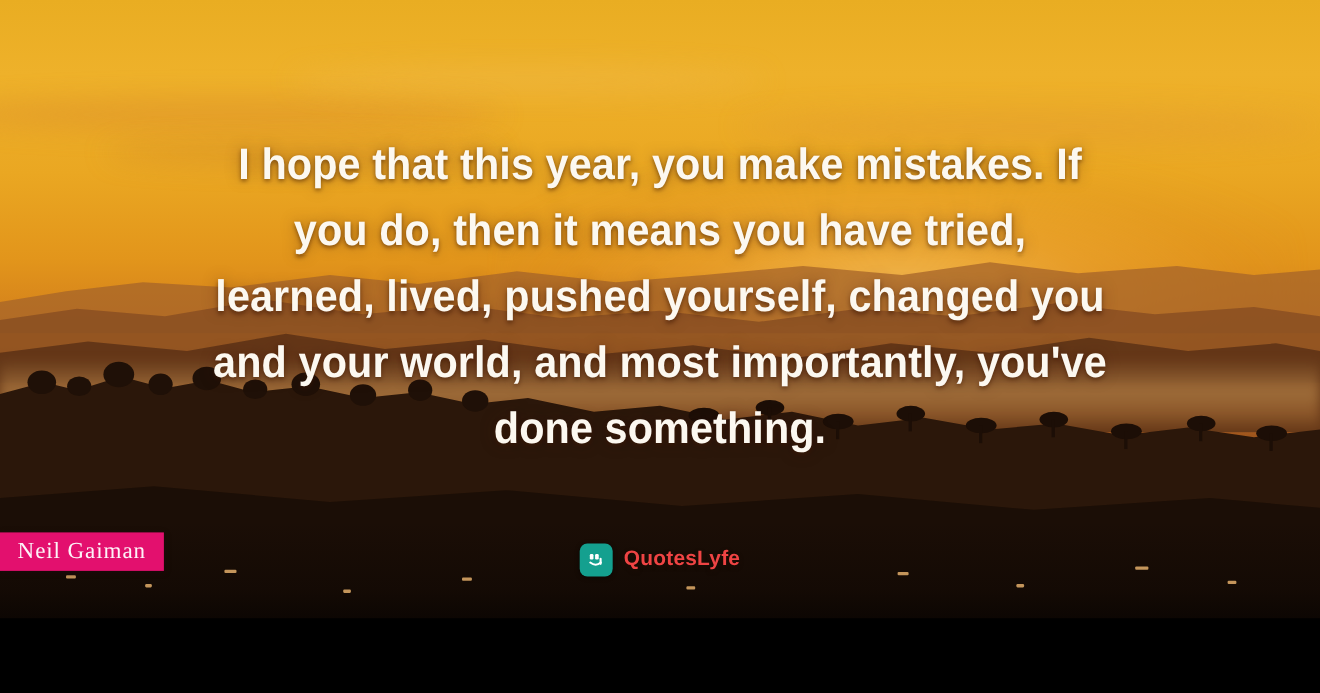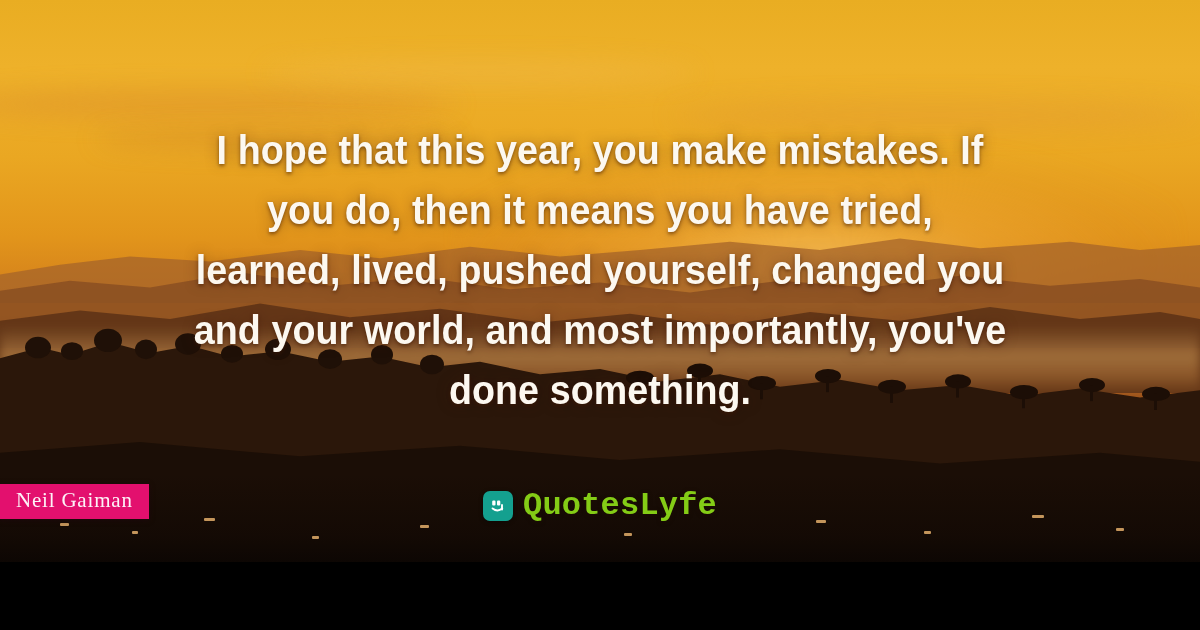--- a/index.html
+++ b/index.html
@@ -160,24 +160,24 @@
     width:30px; height:30px;
     border-radius:7px;
     background:#14a08f;
     display:flex;
     align-items:center;
     justify-content:center;
     box-shadow:0 1px 4px rgba(0,0,0,0.4);
   }
 
   .brand-name {
-    font-family:Liberation Mono, monospace;
+    font-family:Liberation Sans, sans-serif;
     font-weight:700;
-    font-size:32px;
-    color:#84cc16;
+    font-size:19px;
+    color:#ef4444;
     letter-spacing:0.2px;
     text-shadow:0 1px 4px rgba(30,12,4,0.6);
   }
 </style>
 </head>
 <body>
 
 <div id="quote-card">
 
   <div class="bg-sky"></div>

